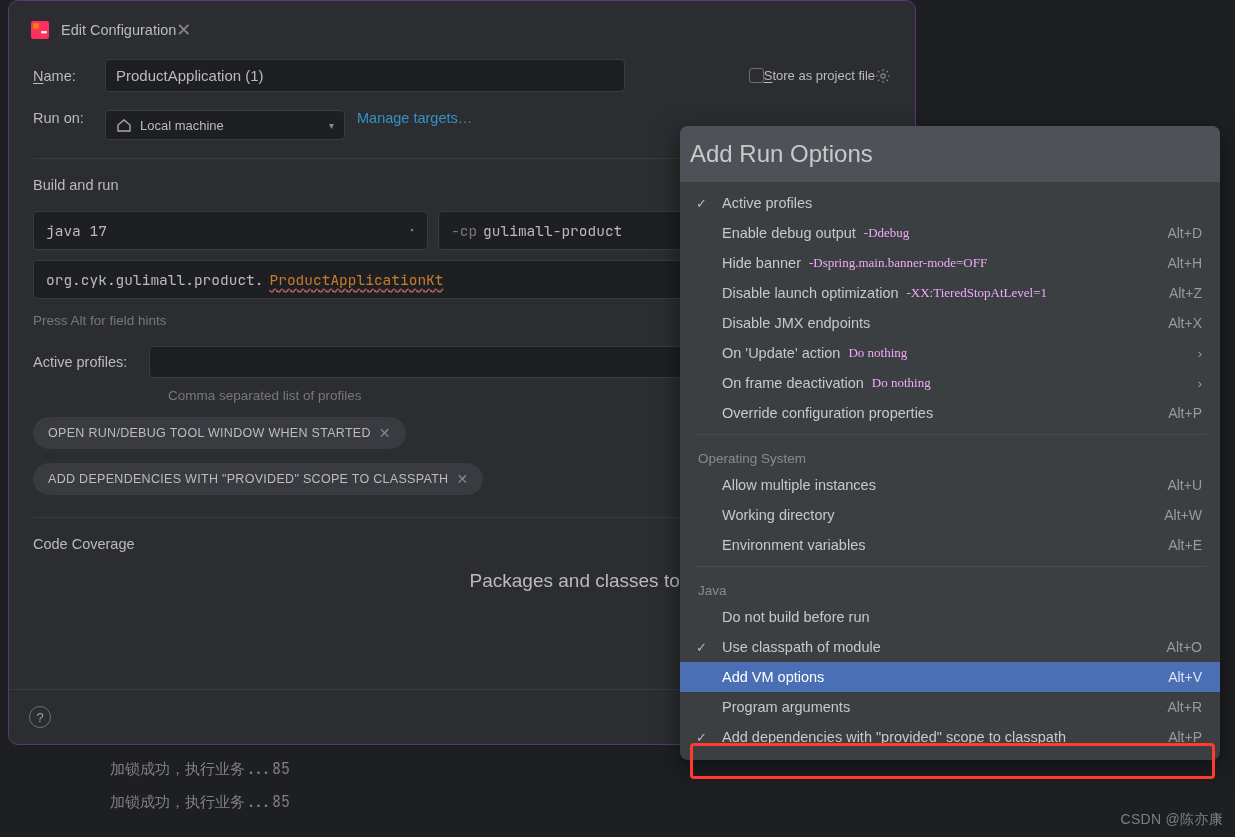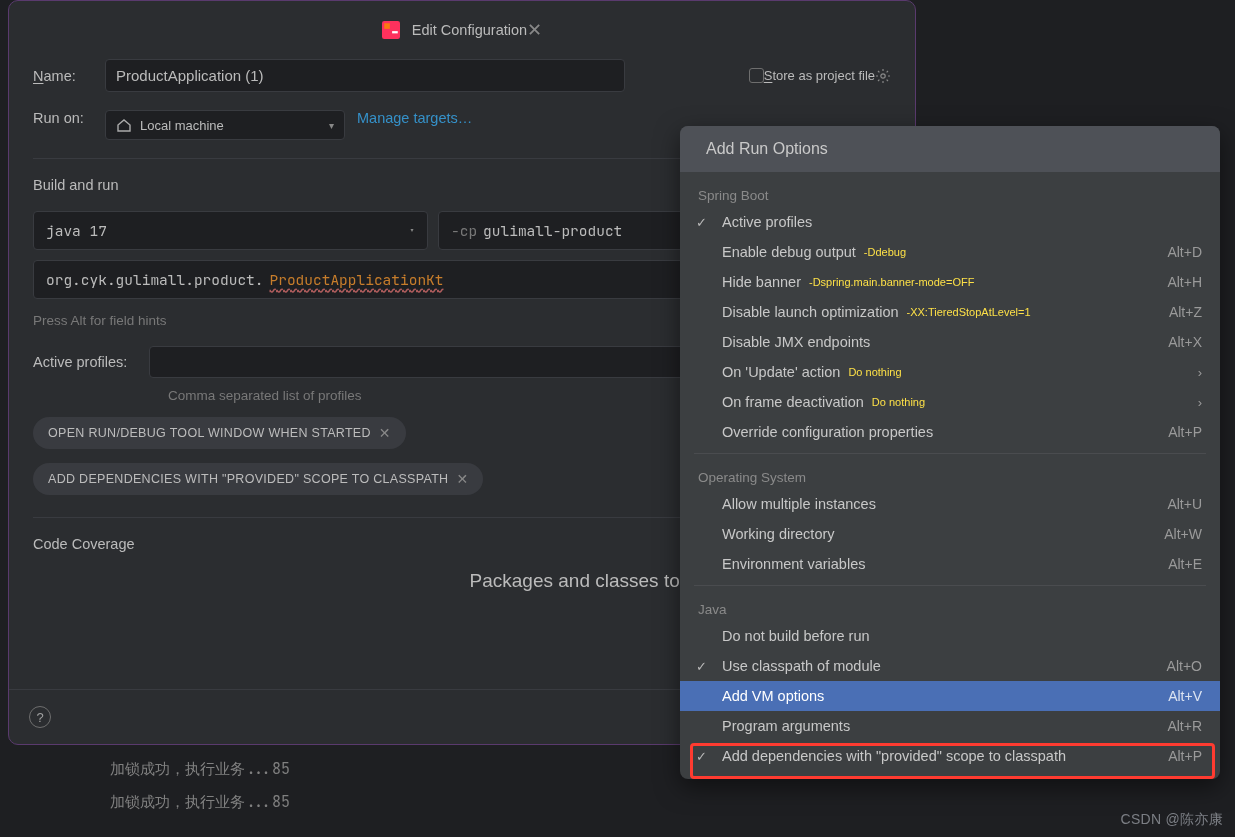--- a/index.html
+++ b/index.html
@@ -39,21 +39,21 @@
     height: 745px;
     background: var(--bg-dialog);
     border: 1px solid var(--border-purple);
     border-radius: 10px;
     display: flex;
     flex-direction: column;
   }
   .dialog-header {
     display: flex;
     align-items: center;
-    justify-content: center;
+    justify-content: flex-start;
     padding: 18px 22px 10px 22px;
   }
   .dialog-title {
     display: flex;
     align-items: center;
     gap: 12px;
     font-size: 14.5px;
     font-weight: 400;
   }
   .close-x { color: #888; font-size: 18px; cursor: pointer; }
@@ -117,32 +117,32 @@
   .popup {
     position:absolute;
     top:126px;
     left:680px;
     width:540px;
     background: var(--bg-popup);
     border-radius:8px;
     box-shadow: 0 8px 24px rgba(0,0,0,0.5);
     overflow:hidden;
   }
-  .popup-title { background: var(--bg-popup-header); padding:14px 26px; font-size:16px; font-weight:500; color:#c9c9c9; }
+  .popup-title { background: var(--bg-popup-header); padding:14px 10px; font-size:24px; font-weight:500; color:#c9c9c9; }
   .popup-body { padding: 6px 0 8px; max-height: 700px; }
   .group-label { color:#8a8a8a; font-size:13.5px; padding: 10px 18px 4px 18px; }
   .menu-item {
     display:flex; align-items:center;
     padding: 7px 18px 7px 42px;
     font-size:14.5px;
     position:relative;
     color:#c8c8c8;
   }
   .menu-item .check { position:absolute; left:16px; color:#b8b8b8; font-size:13px; }
-  .menu-item .hint-text { color:#fde047; margin-left:8px; font-size:11px; }
+  .menu-item .hint-text { color:#f0abfc; margin-left:8px; font-size:13px;font-family:Liberation Serif, serif; }
   .menu-item .shortcut { margin-left:auto; color:#9a9a9a; font-size:14px; }
   .menu-item .arrow { margin-left:auto; color:#9a9a9a; font-size:13px; }
   .menu-item.selected { background: var(--bg-selected); color:#fff; }
   .menu-item.selected .shortcut { color:#dce4f2; }
   .menu-sep { border:none; border-top:1px solid #4a4c4f; margin:6px 14px; }
   .highlight-box {
     position:absolute;
     border: 3px solid var(--highlight-red);
     border-radius: 4px;
     pointer-events:none;
@@ -259,21 +259,20 @@
 
   <div class="dialog-footer">
     <span class="help">?</span>
     <button class="ok-btn">OK</button>
   </div>
 </div>
 
 <div class="popup">
   <div class="popup-title">Add Run Options</div>
   <div class="popup-body" id="popup-body">
-      <div class="group-label">Spring Boot</div>
       <div class="menu-item">
         <span class="check">✓</span>
         <span>Active profiles</span>
       </div>
       <div class="menu-item">
         <span>Enable debug output</span>
         <span class="hint-text">-Ddebug</span>
         <span class="shortcut">Alt+D</span>
       </div>
       <div class="menu-item">

